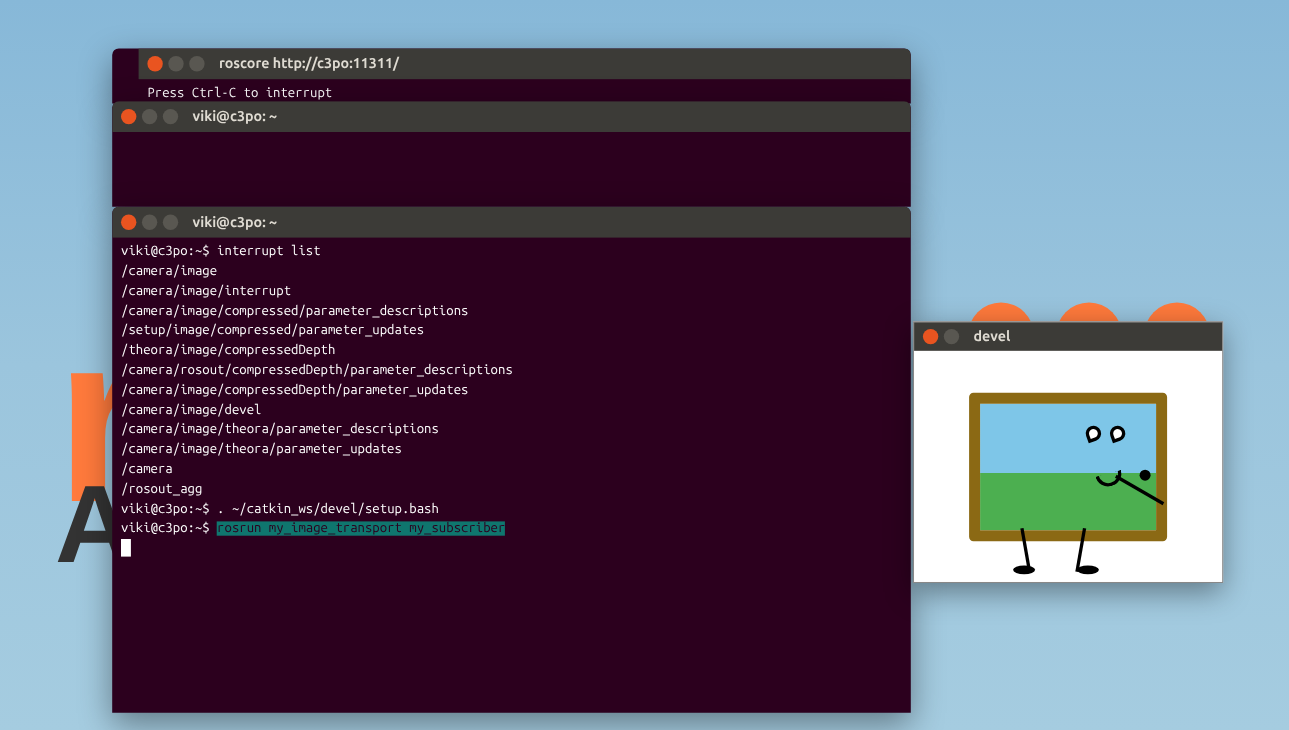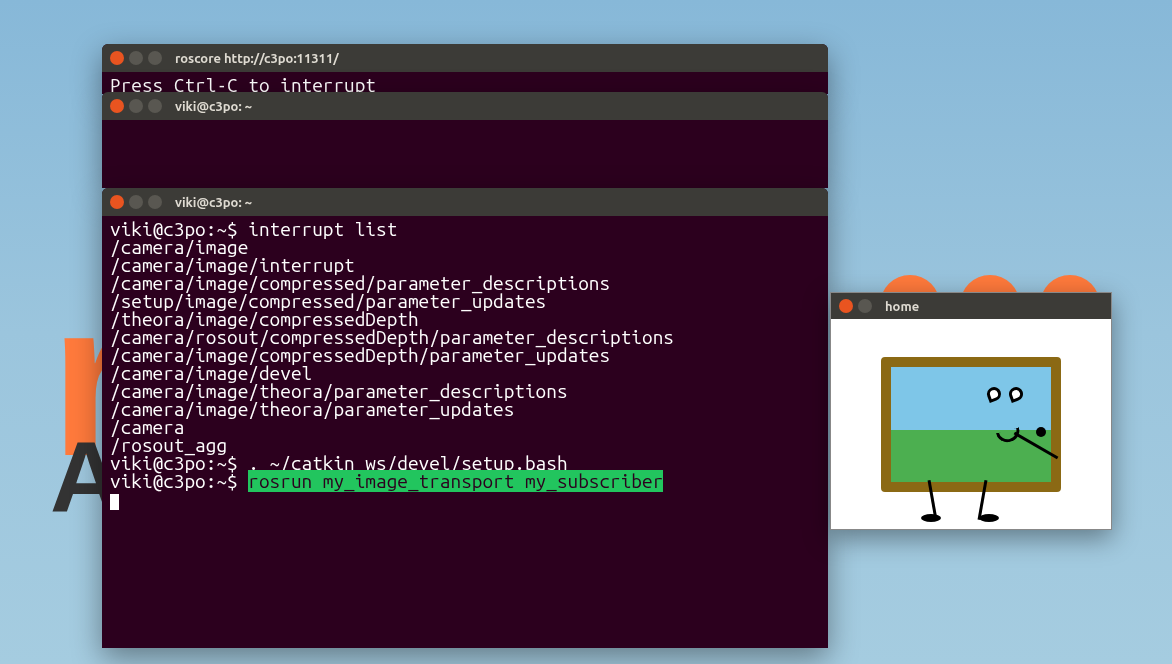--- a/index.html
+++ b/index.html
@@ -64,34 +64,34 @@
     .title-text {
       color: #dfdbd2;
       font-size: 13px;
       font-family: "Ubuntu", sans-serif;
       font-weight: bold;
       margin-left: 8px;
     }
     .terminal-body {
       padding: 4px 8px;
       color: #ffffff;
-      font-size: 19px;
+      font-size: 12px;
       line-height: 18px;
       white-space: pre;
     }
     .prompt { color: #ffffff; }
     .cursor {
       display: inline-block;
       width: 9px;
       height: 16px;
       background: #ffffff;
       vertical-align: text-bottom;
     }
     .highlight {
-      background: #22c55e;
+      background: #0f766e;
       color: #2c001e;
     }
     .image-window {
       position: absolute;
       background: #f0f0f0;
       border: 1px solid #888;
       box-shadow: 0 8px 25px rgba(0,0,0,0.4);
     }
     .image-titlebar {
       background: #3c3b37;
@@ -192,21 +192,21 @@
   </style>
 </head>
 <body>
 
 <div class="bg-text">r</div>
 <div class="bg-text-dark">A</div>
 <div class="orange-bubble" style="top:275px; left:880px;"></div>
 <div class="orange-bubble" style="top:275px; left:960px;"></div>
 <div class="orange-bubble" style="top:275px; left:1040px;"></div>
 
-<div class="terminal-window" style="left:102px; top:44px; width:726px; height:50px;">
+<div class="terminal-window" style="left:102px; top:44px; width:726px; height:50px;padding-left:24px;">
   <div class="titlebar">
     <div class="win-btn close"></div>
     <div class="win-btn min"></div>
     <div class="win-btn max"></div>
     <span class="title-text">roscore http://c3po:11311/</span>
   </div>
   <div class="terminal-body"><span>Press Ctrl-C to interrupt</span></div>
 </div>
 
 <div class="terminal-window" style="left:102px; top:92px; width:726px; height:96px;">
@@ -240,21 +240,21 @@
 <span>/rosout_agg</span>
 <span class="prompt">viki@c3po:~$ </span><span>. ~/catkin_ws/devel/setup.bash</span>
 <span class="prompt">viki@c3po:~$ </span><span class="highlight">rosrun my_image_transport my_subscriber</span>
 <span class="cursor"></span></div>
 </div>
 
 <div class="image-window" style="left:830px; top:292px;">
   <div class="image-titlebar">
     <div class="win-btn close"></div>
     <div class="win-btn min"></div>
-    <span class="title-text">home</span>
+    <span class="title-text">devel</span>
   </div>
   <div class="image-content">
     <div class="picture-frame">
       <div class="frame-border"></div>
       <div class="frame-eye left"></div>
       <div class="frame-eye right"></div>
       <div class="frame-mouth"></div>
       <div class="frame-arm"></div>
       <div class="frame-hand"></div>
       <div class="frame-leg left"></div>

